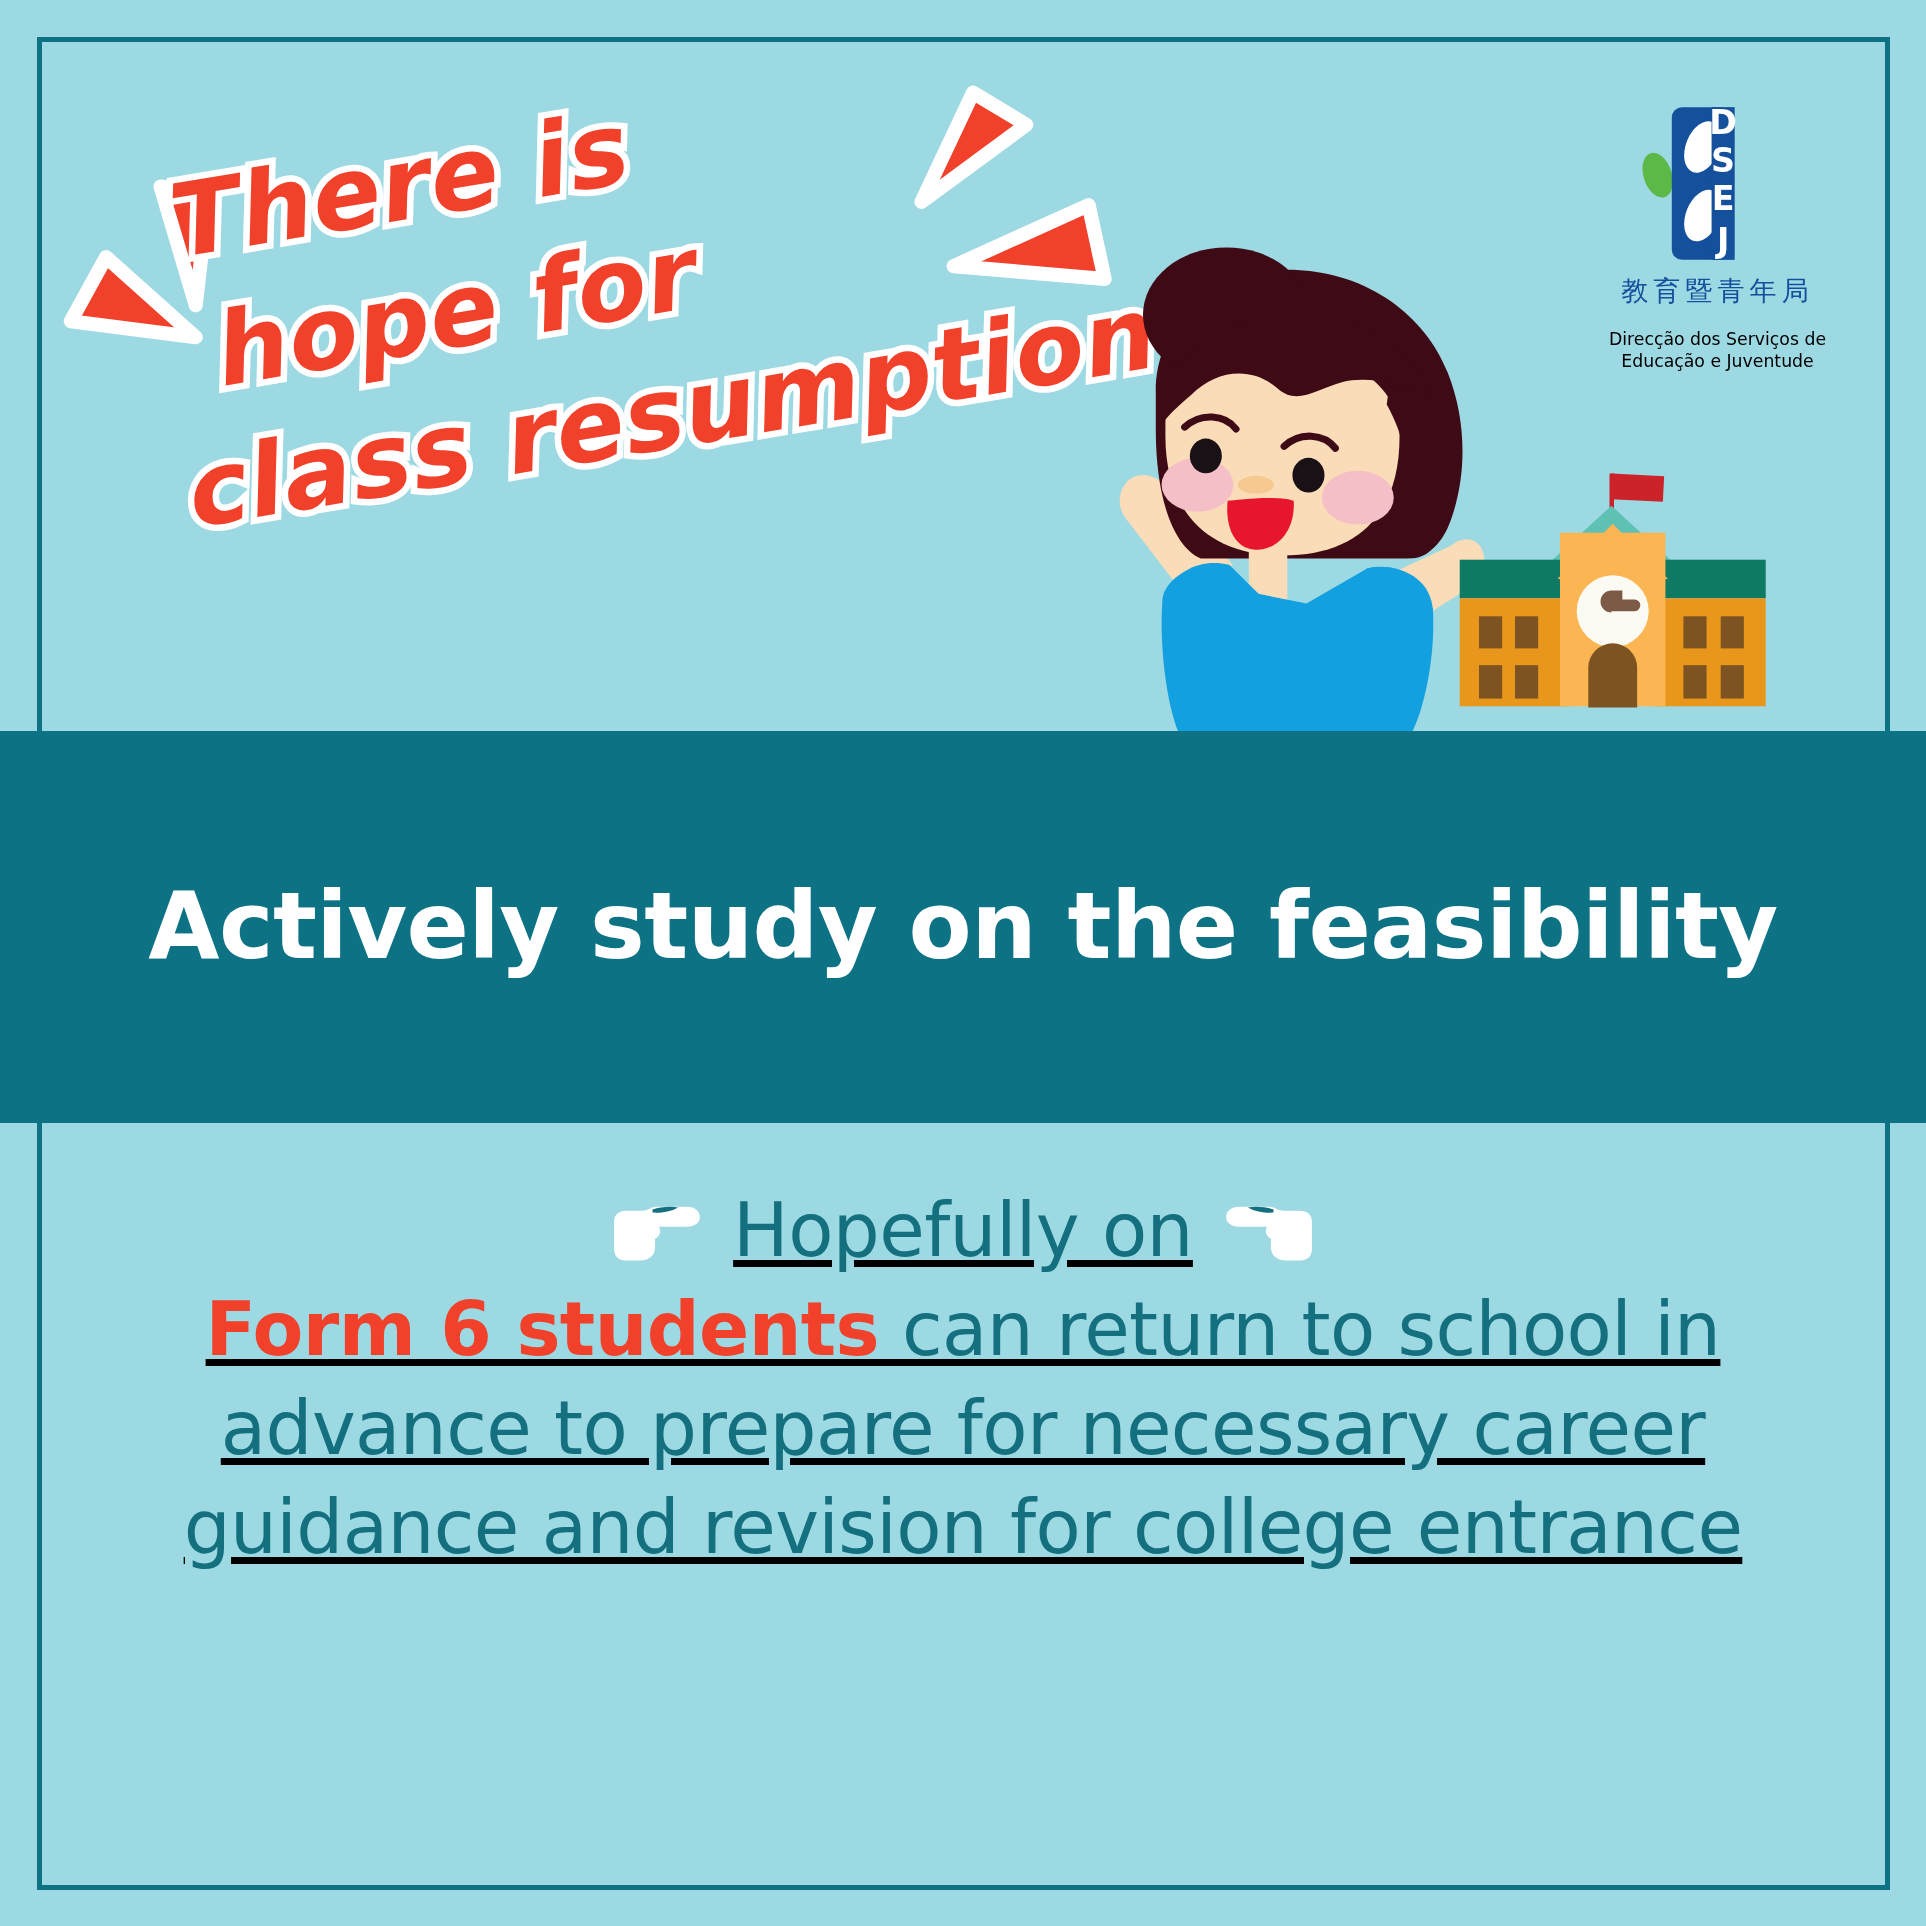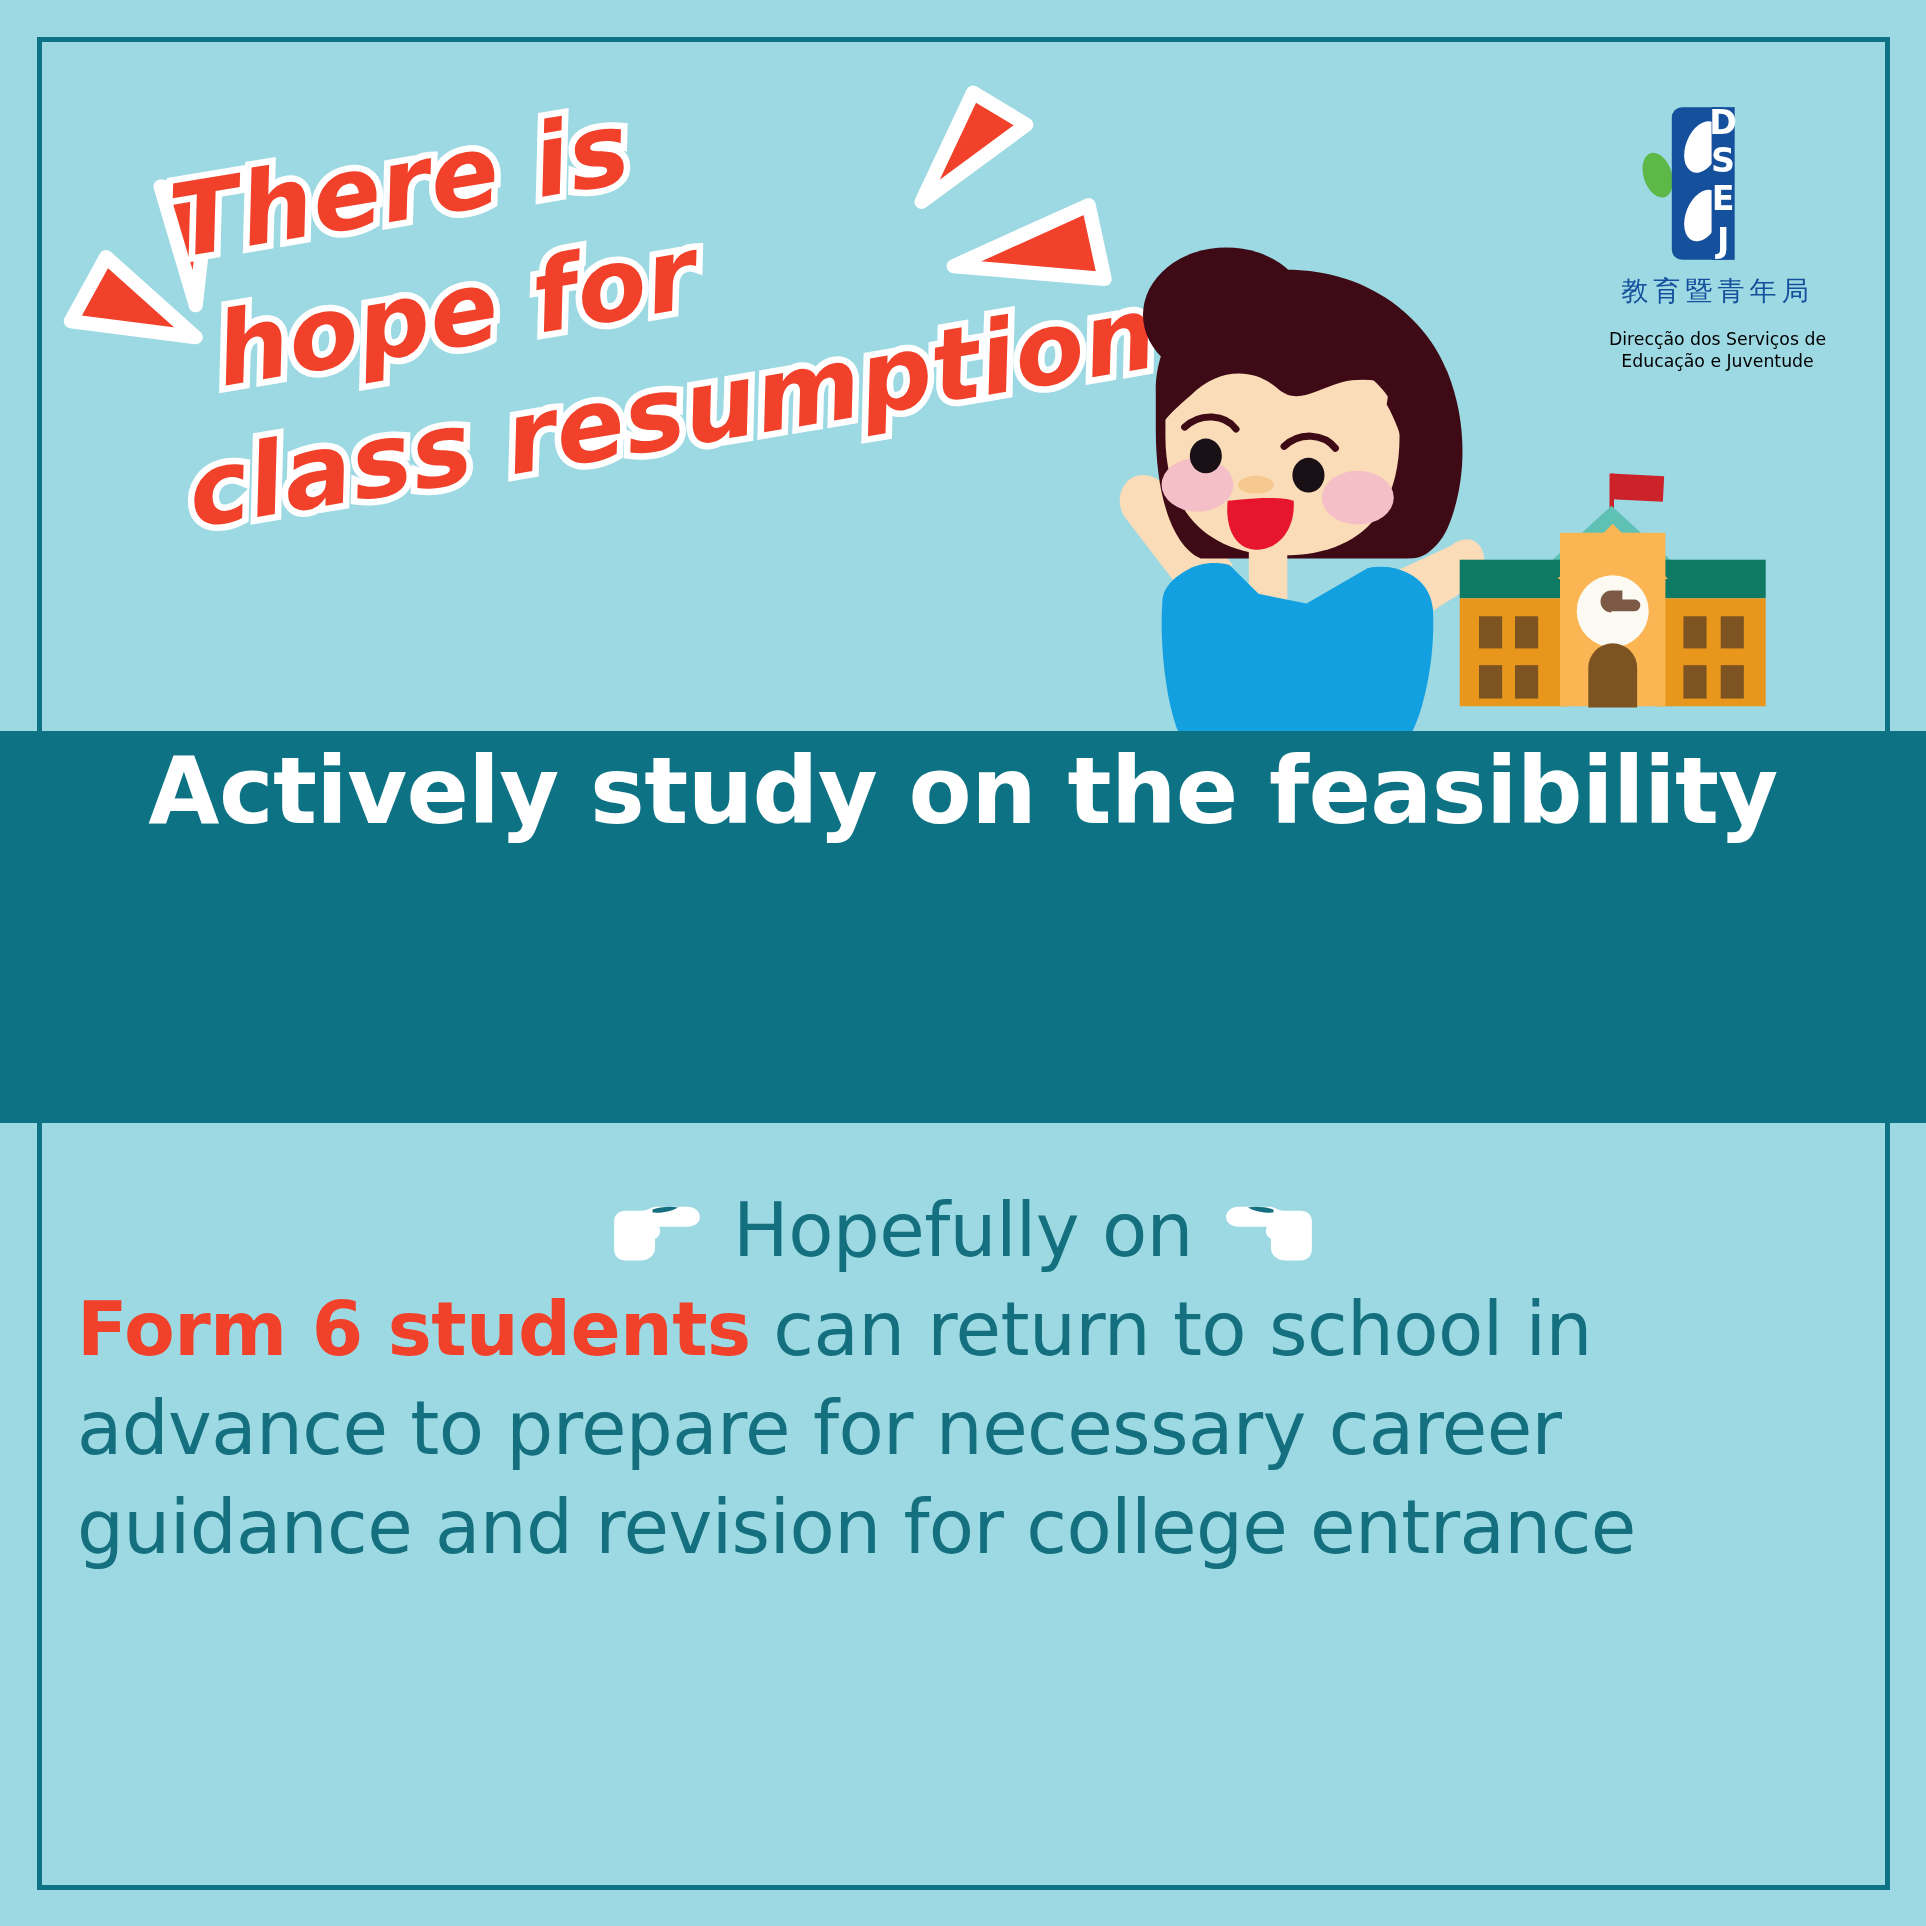--- a/index.html
+++ b/index.html
@@ -116,39 +116,40 @@
   #banner {
     position: absolute;
     left: 0;
     top: 731px;
     width: 1926px;
     height: 392px;
     background: #0d7384;
     display: flex;
     flex-direction: column;
     align-items: center;
-    justify-content: space-between;
+    justify-content: center;
   }
   #banner .b-line {
     font-family: "DejaVu Sans", sans-serif;
     font-weight: bold;
     color: #ffffff;
     font-size: 92px;
     line-height: 1.32;
     white-space: nowrap;
     letter-spacing: -0.6px;
   }
 
   
   #body-block {
     position: absolute;
     left: 77px;
     top: 1181px;
     width: 1772px;
-    text-align: left;
+    text-align: center;
+    text-decoration: underline;
   }
   .body-line {
     font-family: "DejaVu Sans", sans-serif;
     font-size: 74px;
     line-height: 1.34;
     color: #14707f;
     white-space: nowrap;
     letter-spacing: -0.6px;
   }
   .body-line.row1 {

